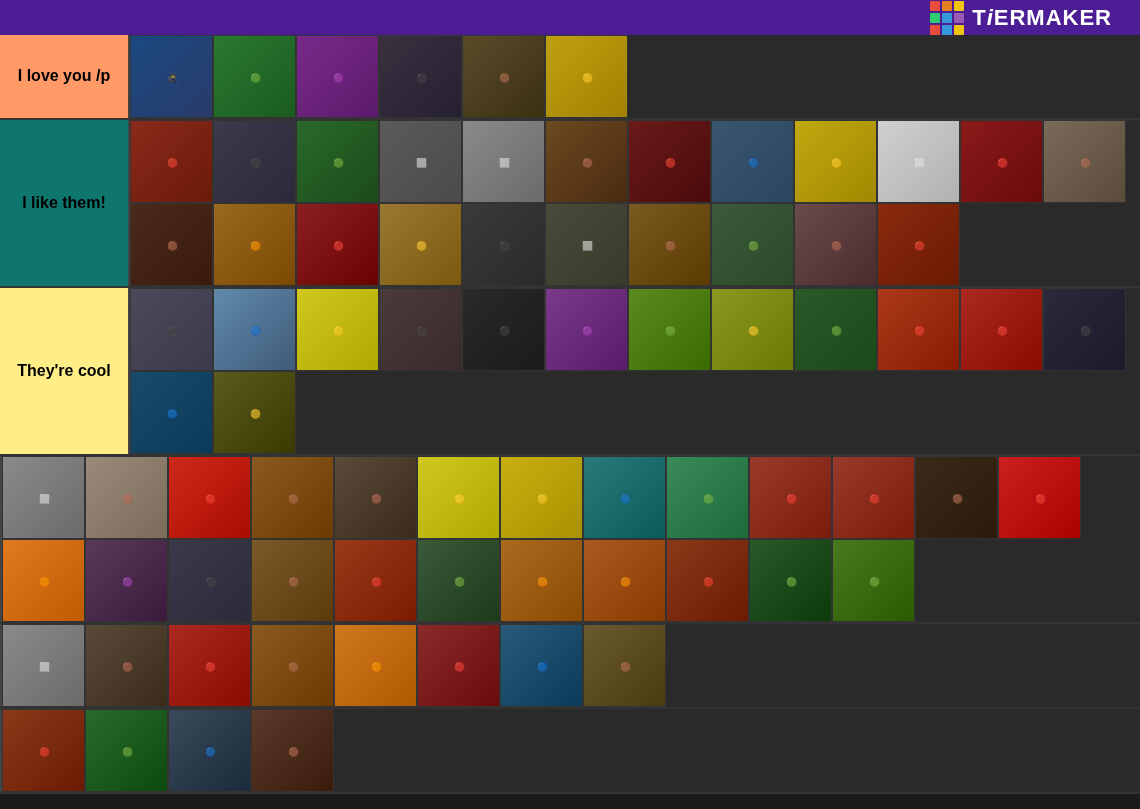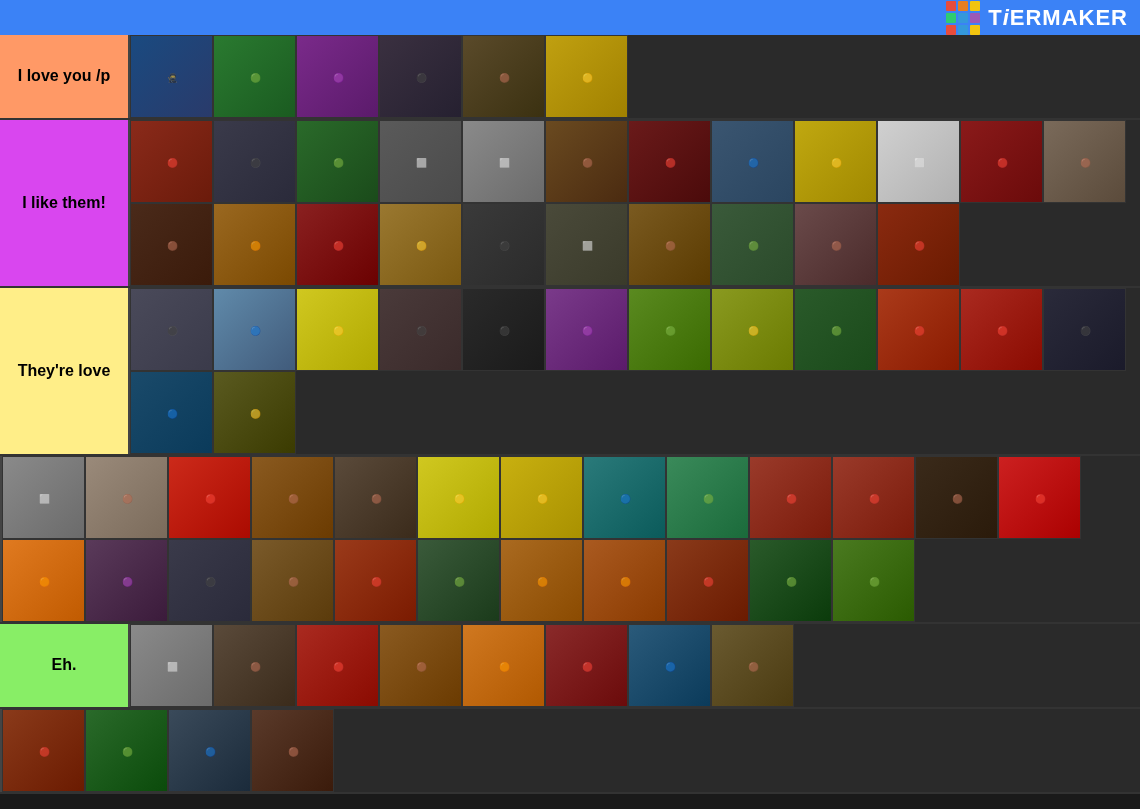--- a/index.html
+++ b/index.html
@@ -49,22 +49,22 @@
       overflow: hidden;
       flex-shrink: 0;
       border: 1px solid #333;
     }
 
     
     .header {
       display: flex;
       align-items: center;
       justify-content: flex-end;
-      padding: 4px 12px;
-      background: #3b82f6;
+      padding: 4px 28px;
+      background: #4c1d95;
       height: 35px;
     }
     .tiermaker-logo {
       display: flex;
       align-items: center;
       gap: 8px;
     }
     .logo-grid {
       display: grid;
       grid-template-columns: repeat(3, 10px);
@@ -154,21 +154,21 @@
         <div class="tier-card">
             <div class="char-placeholder" style="background:linear-gradient(135deg,#5a4a2a,#3a3010)">🟤</div>
           </div>
         <div class="tier-card">
             <div class="char-placeholder" style="background:linear-gradient(135deg,#c0a010,#a08000)">🟡</div>
           </div>
       </div>
     </div>
 
     <div class="tier-row row-a">
-      <div class="tier-label" style="background:#d946ef">I like them!</div>
+      <div class="tier-label" style="background:#0f766e">I like them!</div>
       <div class="tier-content">
         <div class="tier-card">
             <div class="char-placeholder" style="background:linear-gradient(135deg,#8a2a1a,#6a1a0a)">🔴</div>
           </div>
         <div class="tier-card">
             <div class="char-placeholder" style="background:linear-gradient(135deg,#3a3a4a,#2a2a3a)">⚫</div>
           </div>
         <div class="tier-card">
             <div class="char-placeholder" style="background:linear-gradient(135deg,#2a6a2a,#1a4a1a)">🟢</div>
           </div>
@@ -227,21 +227,21 @@
         <div class="tier-card">
             <div class="char-placeholder" style="background:linear-gradient(135deg,#6a4a4a,#4a2a2a)">🟤</div>
           </div>
         <div class="tier-card">
             <div class="char-placeholder" style="background:linear-gradient(135deg,#8a2a10,#6a1a00)">🔴</div>
           </div>
       </div>
     </div>
 
     <div class="tier-row row-b">
-      <div class="tier-label" style="background:#ffee88">They're love</div>
+      <div class="tier-label" style="background:#ffee88">They're cool</div>
       <div class="tier-content">
 
         <div class="tier-card">
             <div class="char-placeholder" style="background:linear-gradient(135deg,#4a4a5a,#3a3a4a)">⚫</div>
           </div>
         <div class="tier-card">
             <div class="char-placeholder" style="background:linear-gradient(135deg,#608aaa,#405a7a)">🔵</div>
           </div>
         <div class="tier-card">
             <div class="char-placeholder" style="background:linear-gradient(135deg,#d0c820,#b0a800)">🟡</div>
@@ -357,21 +357,20 @@
         <div class="tier-card">
             <div class="char-placeholder" style="background:linear-gradient(135deg,#2a5a2a,#0a3a0a)">🟢</div>
           </div>
         <div class="tier-card">
             <div class="char-placeholder" style="background:linear-gradient(135deg,#4a7a20,#2a5a00)">🟢</div>
           </div>
       </div>
     </div>
 
     <div class="tier-row row-d">
-      <div class="tier-label" style="background:#88ee66">Eh.</div>
       <div class="tier-content">
         <div class="tier-card">
             <div class="char-placeholder" style="background:linear-gradient(135deg,#8a8a8a,#6a6a6a)">⬜</div>
           </div>
         <div class="tier-card">
             <div class="char-placeholder" style="background:linear-gradient(135deg,#5a4a3a,#3a2a1a)">🟤</div>
           </div>
         <div class="tier-card">
             <div class="char-placeholder" style="background:linear-gradient(135deg,#aa2a20,#8a0a00)">🔴</div>
           </div>

